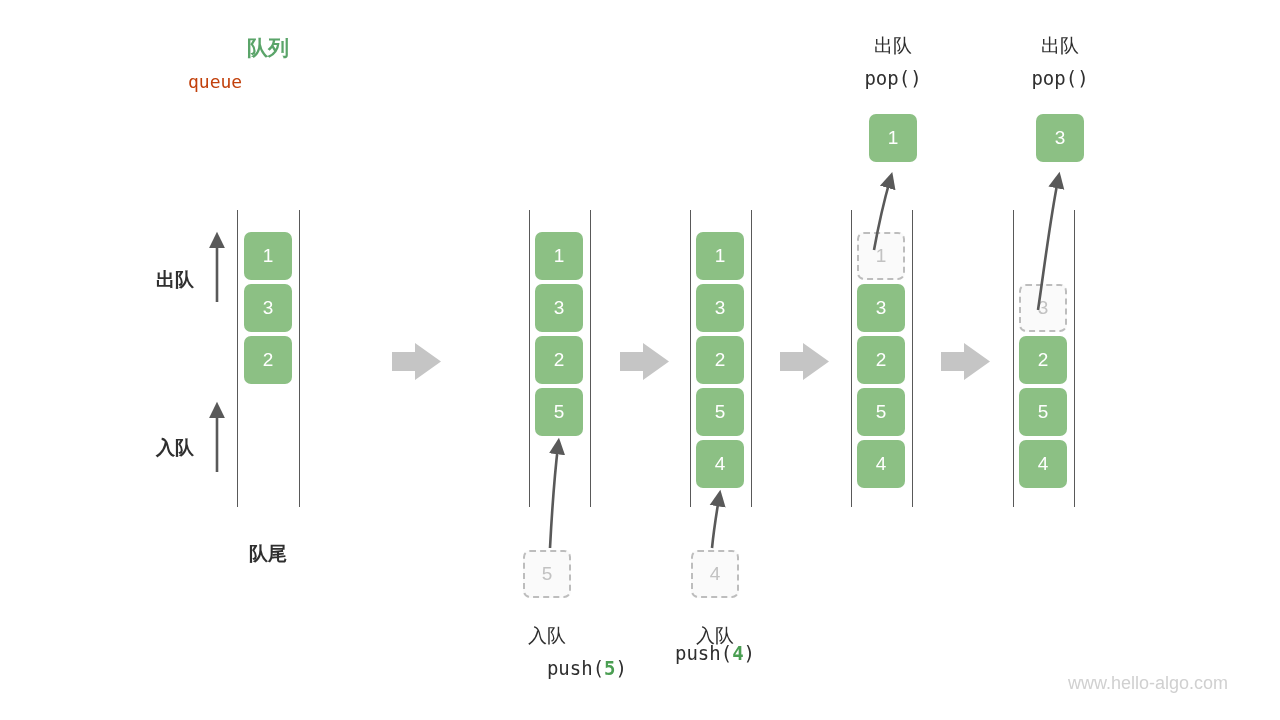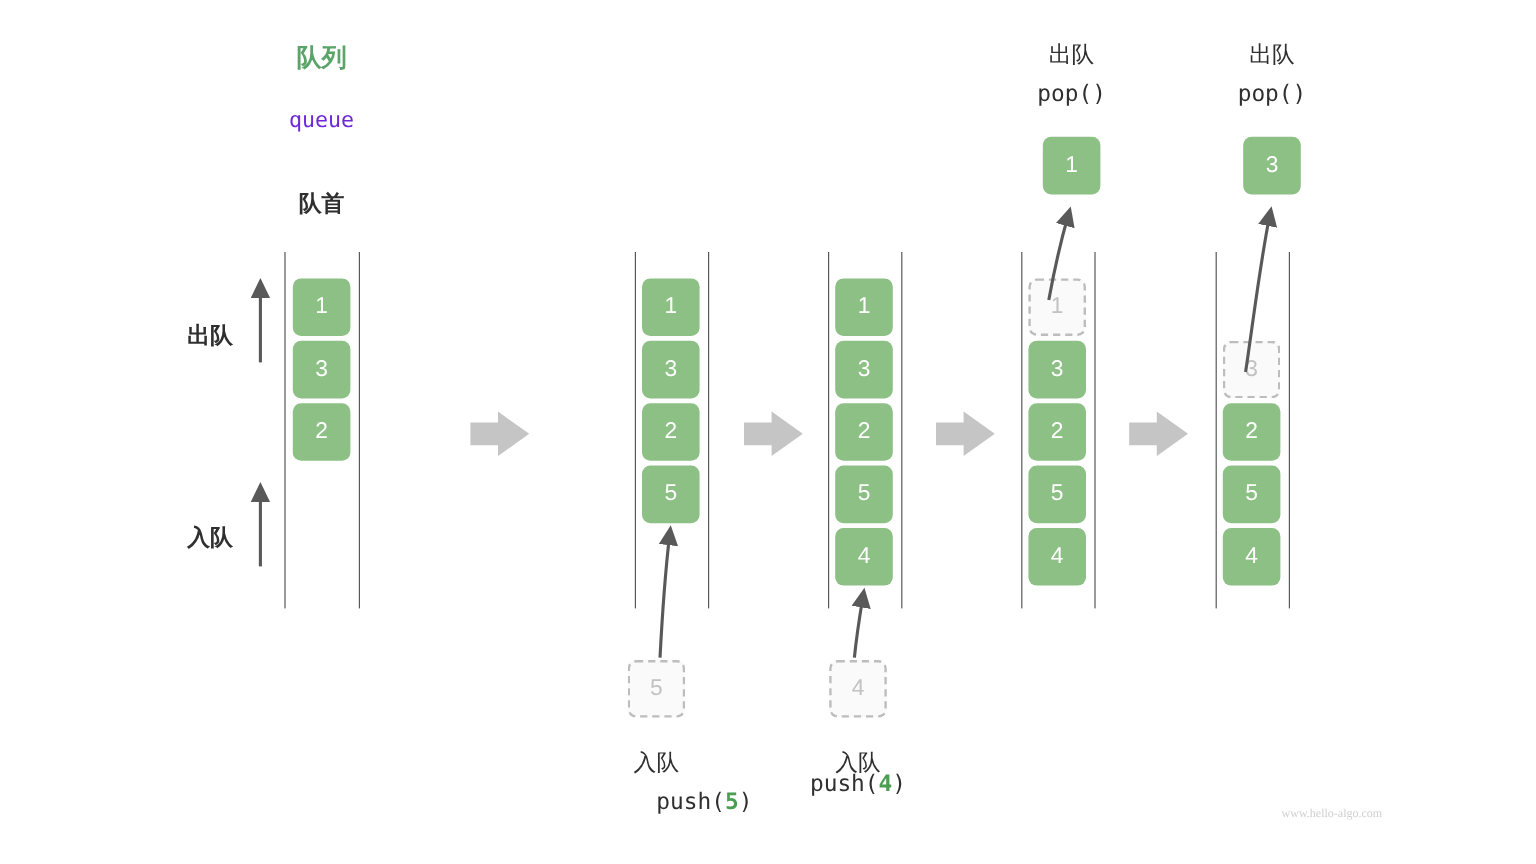--- a/index.html
+++ b/index.html
@@ -25,24 +25,22 @@
   .title-cn {
     font-size: 21px;
     font-weight: bold;
     color: #5aa469;
     text-align: center;
     white-space: nowrap;
   }
   .title-en {
     font-family: "DejaVu Sans Mono", "Liberation Mono", monospace;
     font-size: 18px;
-    color: #6d28d9;
-    text-align: center;
-    white-space: nowrap;
-    margin-top: 19px;
+    color: #c2410c;
+    white-space: nowrap;
   }
   .label-bold {
     font-size: 19px;
     font-weight: bold;
     color: #2f2f2f;
     text-align: center;
     white-space: nowrap;
   }
   .op-cn {
     font-size: 19px;
@@ -83,22 +81,22 @@
     justify-content: center;
     box-sizing: border-box;
   }
   .cell.ghost {
     background: #fafafa;
     border: 2px dashed #bdbdbd;
     color: #c2c2c2;
   }
 
   .watermark {
-    font-family: Liberation Serif, serif;
-    font-size: 10px;
+    font-family: Liberation Sans, sans-serif;
+    font-size: 18px;
     color: #d0d0d0;
     white-space: nowrap;
   }
 
   svg.overlay {
     position: absolute;
     left: 0;
     top: 0;
     width: 1280px;
     height: 720px;
@@ -106,21 +104,21 @@
   }
 </style>
 </head>
 <body>
 
 <div id="stage">
 
   <div class="abs title-cn" style="left:188px; top:34px; width:160px;">队列</div>
   <div class="abs title-en" style="left:188px; top:71px; width:160px;">queue</div>
 
-  <div class="abs label-bold" style="left:188px; top:157px; width:160px;">队首</div>
+  <div class="abs label-bold" style="left:188px; top:541px; width:160px;">队尾</div>
 
   <div class="abs label-bold" style="left:140px; top:267px; width:70px;">出队</div>
   <div class="abs label-bold" style="left:140px; top:435px; width:70px;">入队</div>
 
   <div class="rail" style="left:237px; top:210px; height:297px;"></div>
   <div class="rail" style="left:299px; top:210px; height:297px;"></div>
 
   <div class="cell abs" style="left:244px; top:232px;">1</div>
   <div class="cell abs" style="left:244px; top:284px;">3</div>
   <div class="cell abs" style="left:244px; top:336px;">2</div>

